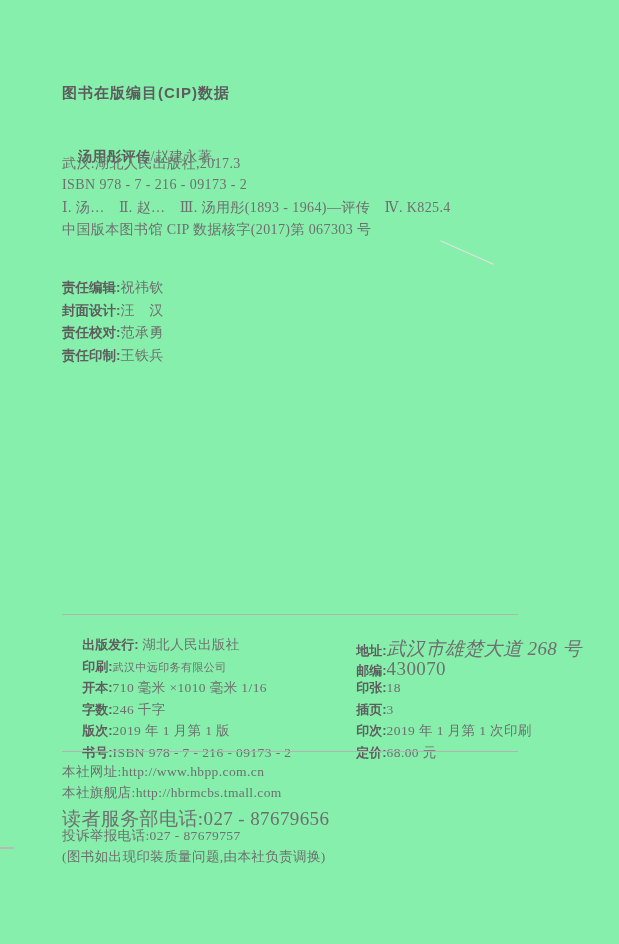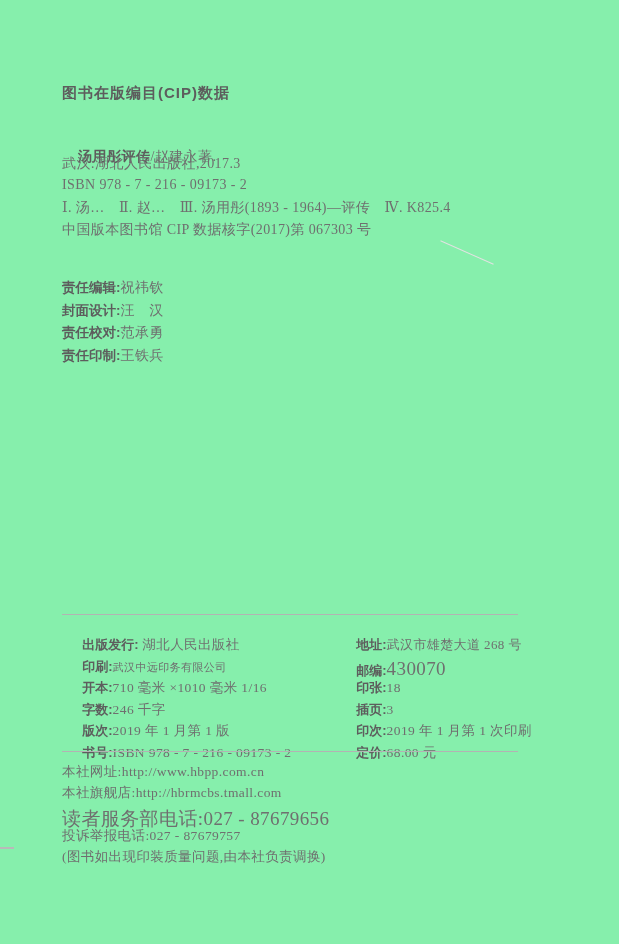--- a/index.html
+++ b/index.html
@@ -115,21 +115,21 @@
     <div class="row">
       <span class="heiti">版次:</span><span class="serif" style="font-size:13.5px;">2019 年 1 月第 1 版</span>
     </div>
     <div class="row">
       <span class="heiti">书号:</span><span class="serif" style="font-size:13.5px;">ISBN 978 - 7 - 216 - 09173 - 2</span>
     </div>
   </div>
 
   <div class="colophon-col" style="left:336px;">
     <div class="row">
-      <span class="heiti">地址:</span><span class="serif" style="font-size:13px;">武汉市雄楚大道 268 号</span>
+      <span class="heiti">地址:</span><span class="serif" style="font-size:19px;font-style:italic;">武汉市雄楚大道 268 号</span>
     </div>
     <div class="row">
       <span class="heiti">邮编:</span><span class="serif" style="font-size:19px;">430070</span>
     </div>
     <div class="row">
       <span class="heiti">印张:</span><span class="serif" style="font-size:13.5px;">18</span>
     </div>
     <div class="row">
       <span class="heiti">插页:</span><span class="serif" style="font-size:13.5px;">3</span>
     </div>

